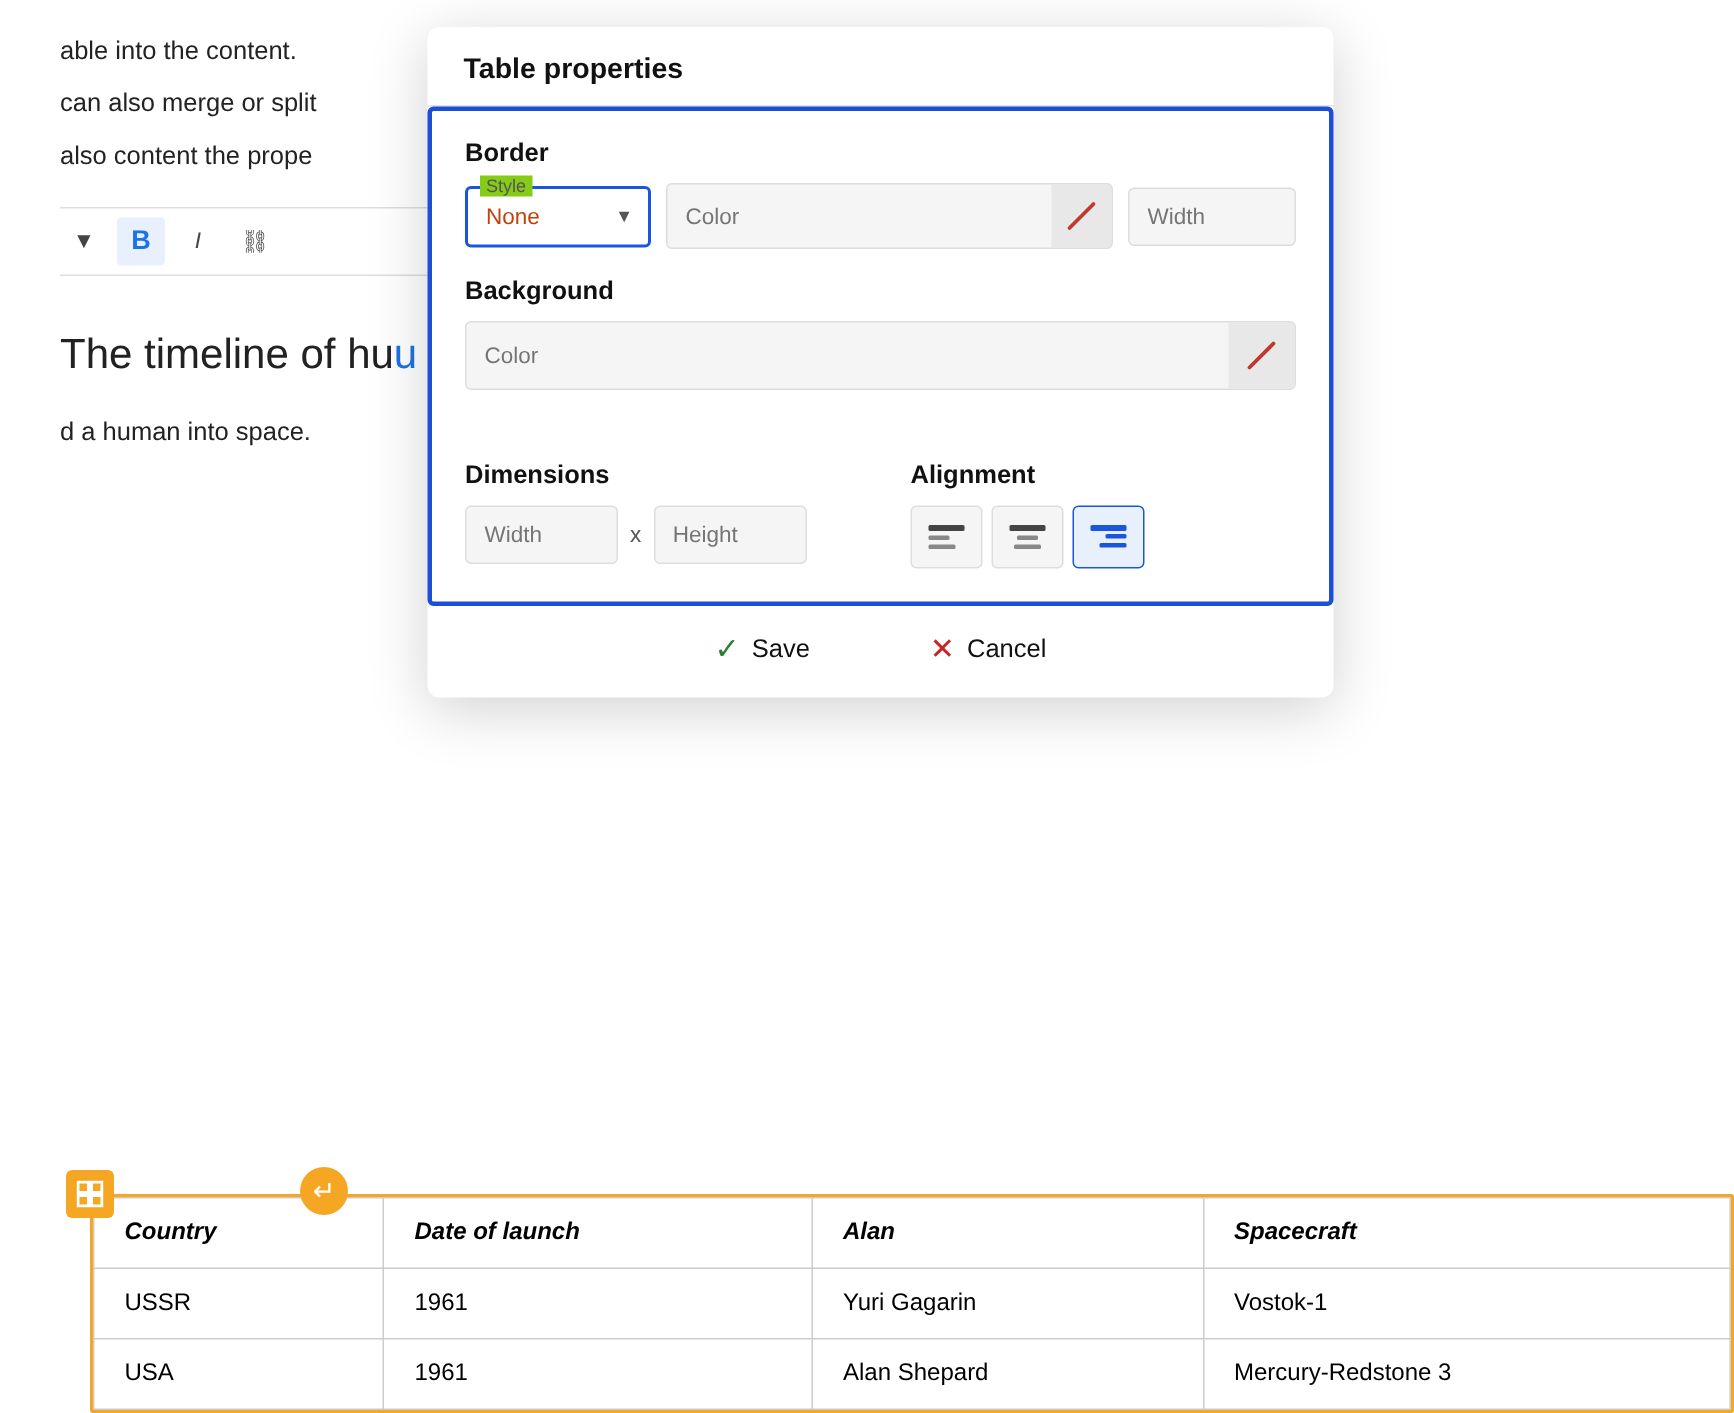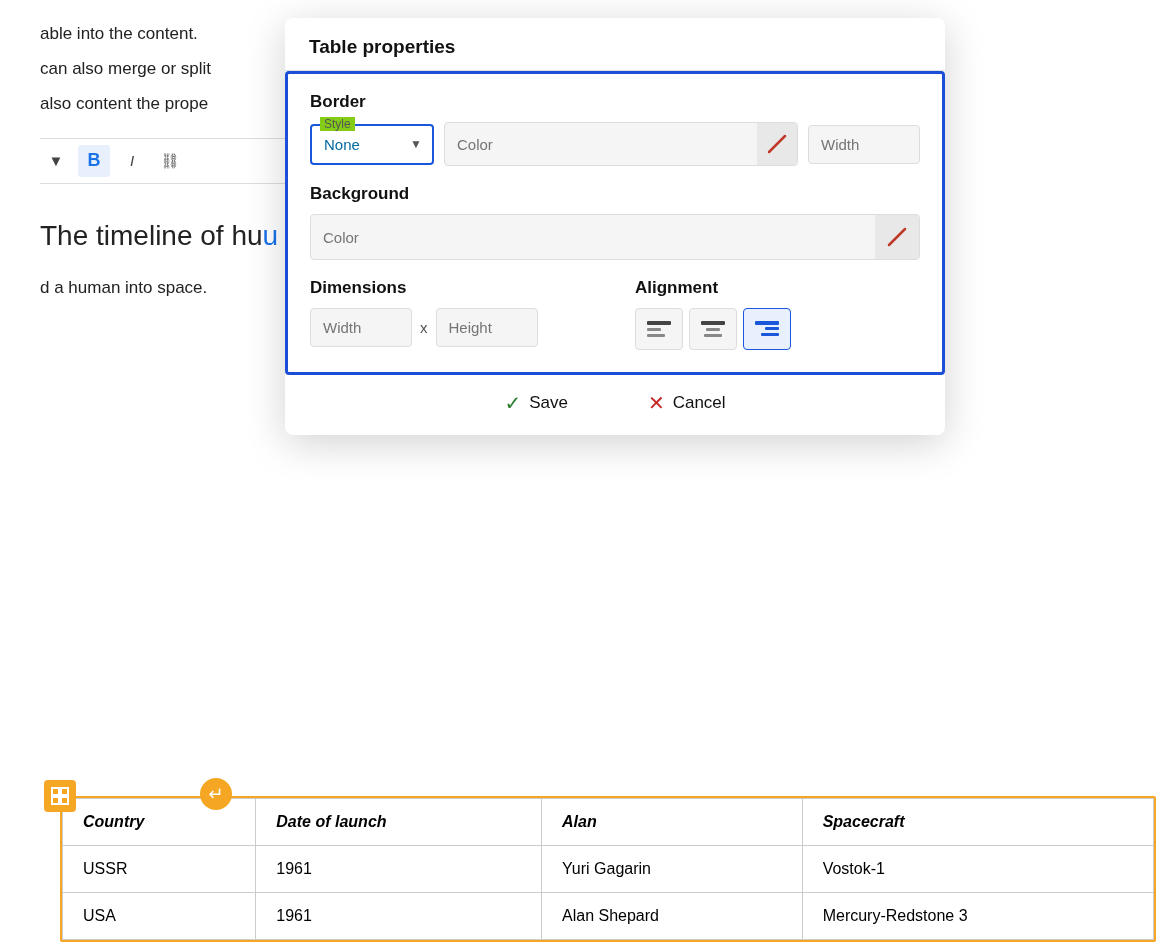--- a/index.html
+++ b/index.html
@@ -100,21 +100,21 @@
       justify-content: center;
       color: white;
       font-size: 18px;
     }
 
     
     .dialog {
       position: absolute;
       top: 18px;
       left: 285px;
-      width: 660px;
+      width: 604px;
       background: #fff;
       border-radius: 8px;
       box-shadow: 0 8px 40px rgba(0,0,0,0.18);
       z-index: 20;
       overflow: visible;
     }
 
     .dialog-header {
       padding: 18px 24px 12px;
       border-bottom: 1px solid #e0e0e0;
@@ -165,21 +165,21 @@
       font-size: 12px;
       color: #555;
     }
 
     .style-select {
       appearance: none;
       border: none;
       background: transparent;
       padding: 10px 36px 10px 12px;
       font-size: 15px;
-      color: #0369a1;
+      color: #c2410c;
       cursor: pointer;
       outline: none;
       min-width: 120px;
     }
 
     .select-arrow {
       position: absolute;
       right: 10px;
       top: 50%;
       transform: translateY(-50%);
@@ -270,20 +270,21 @@
 
     
     .dim-align-row {
       display: flex;
       align-items: flex-start;
       gap: 40px;
     }
 
     .dimensions-section, .alignment-section {
       flex: 1;
+      margin-top: 29px;
     }
 
     .dim-inputs {
       display: flex;
       align-items: center;
       gap: 8px;
     }
 
     .dim-input-wrap {
       border: 1px solid #ddd;

